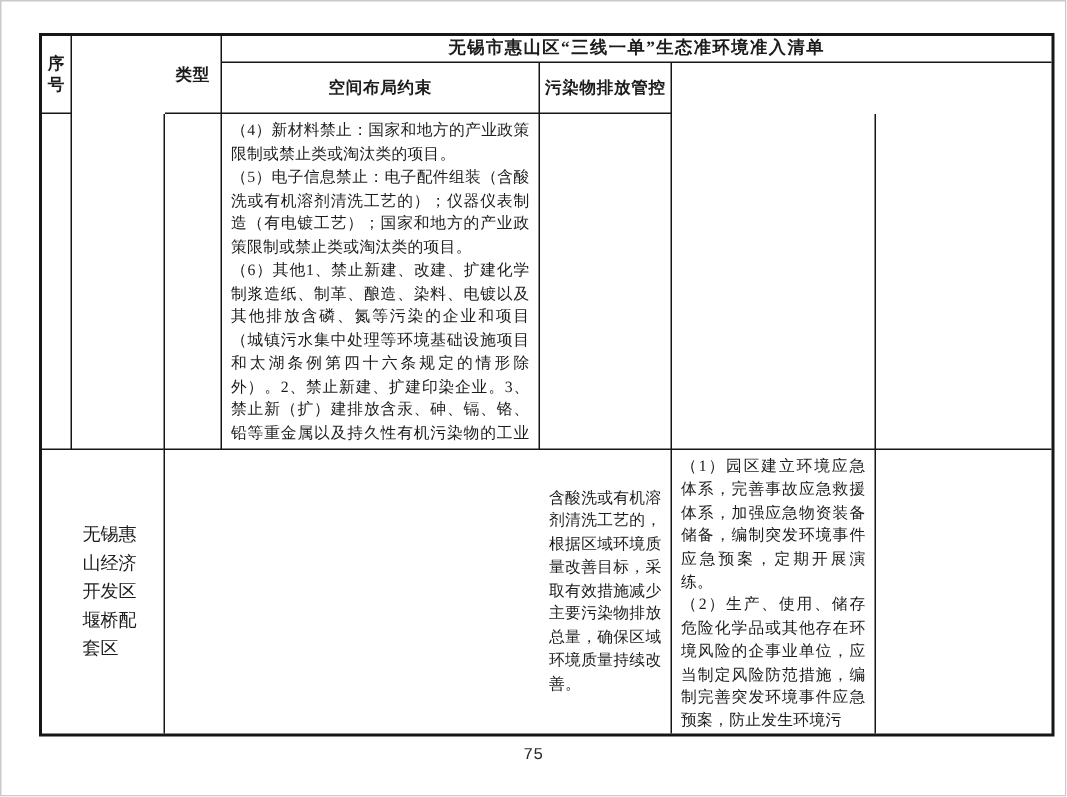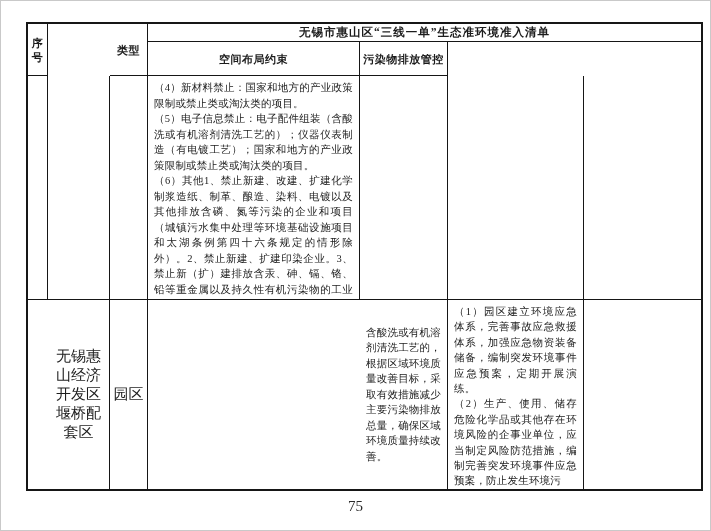--- a/index.html
+++ b/index.html
@@ -69,31 +69,31 @@
   .v-top    { display: block; }
   .v-center {
     display: flex;
     align-items: center;
   }
   .v-center .inner { width: 100%; }
   .center-cell {
     display: flex;
     align-items: center;
     justify-content: center;
-    text-align: center;
-    font-size: 15px;
+    font-size: 12px;
   }
   .page-number {
     position: absolute;
     left: 0;
     right: 0;
     top: 497px;
     text-align: center;
-    font-size: 15px;
+    font-size: 11px;
     color: #2a2a2a;
+    font-family: Liberation Mono, monospace;
   }
 </style>
 </head>
 <body>
 
 <div class="page">
 
   <div class="grid-table">
 
     <div class="cell hdr" style="grid-area:1/1/3/2">序号</div>
@@ -115,21 +115,20 @@
     <div class="cell body-text v-top" style="grid-area:3/4/4/5">（4）新材料禁止：国家和地方的产业政策限制或禁止类或淘汰类的项目。
 （5）电子信息禁止：电子配件组装（含酸洗或有机溶剂清洗工艺的）；仪器仪表制造（有电镀工艺）；国家和地方的产业政策限制或禁止类或淘汰类的项目。
 （6）其他1、禁止新建、改建、扩建化学制浆造纸、制革、酿造、染料、电镀以及其他排放含磷、氮等污染的企业和项目（城镇污水集中处理等环境基础设施项目和太湖条例第四十六条规定的情形除外）。2、禁止新建、扩建印染企业。3、禁止新（扩）建排放含汞、砷、镉、铬、铅等重金属以及持久性有机污染物的工业项目。</div>
     <div class="cell" style="grid-area:3/5/4/6"></div>
     <div class="cell" style="grid-area:3/6/4/7"></div>
     <div class="cell last-col" style="grid-area:3/7/4/8"></div>
 
 
     <div class="cell center-cell last-row" style="grid-area:4/2/5/3;padding:4px 7px;line-height:19px;">无锡惠山经济开发区堰桥配套区</div>
 
-    <div class="cell center-cell last-row" style="grid-area:4/3/5/4">园区</div>
 
 
     <div class="cell v-center last-row" style="grid-area:4/5/5/6">
       <div class="inner body-text">含酸洗或有机溶剂清洗工艺的，根据区域环境质量改善目标，采取有效措施减少主要污染物排放总量，确保区域环境质量持续改善。</div>
     </div>
 
     <div class="cell body-text v-top last-row" style="grid-area:4/6/5/7;line-height:15.4px;">（1）园区建立环境应急体系，完善事故应急救援体系，加强应急物资装备储备，编制突发环境事件应急预案，定期开展演练。
 （2）生产、使用、储存危险化学品或其他存在环境风险的企事业单位，应当制定风险防范措施，编制完善突发环境事件应急预案，防止发生环境污</div>
 
 

